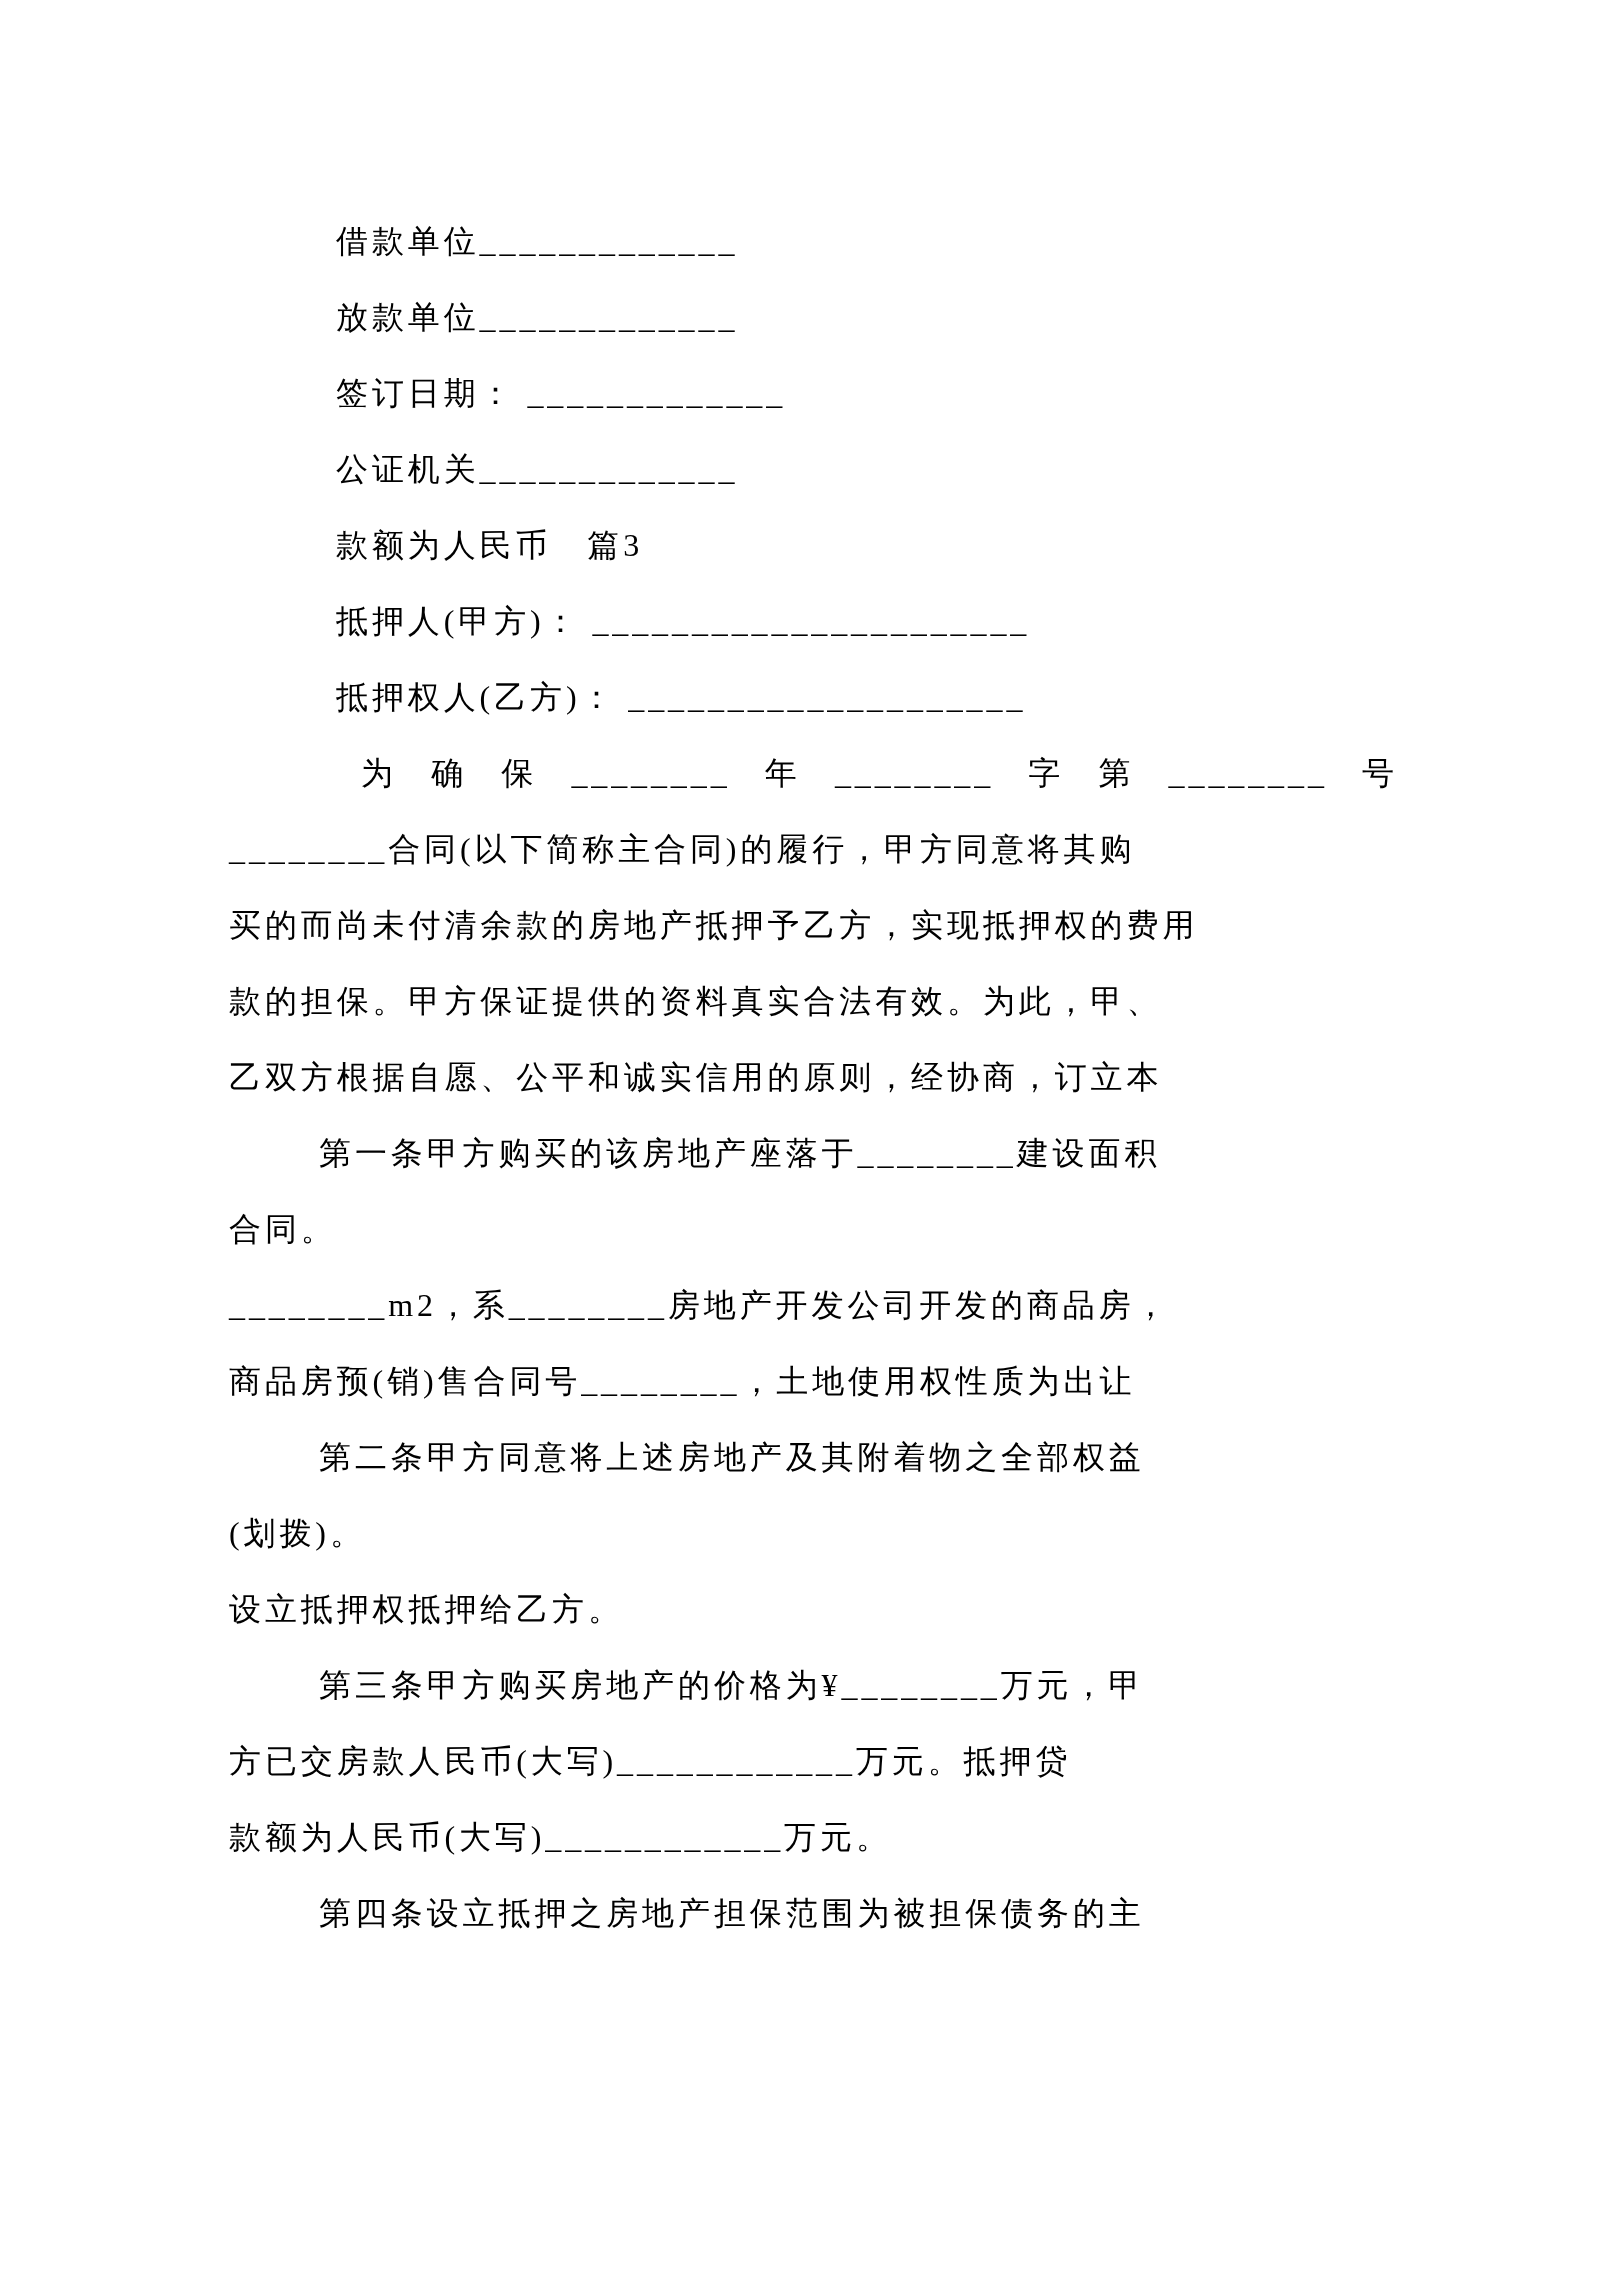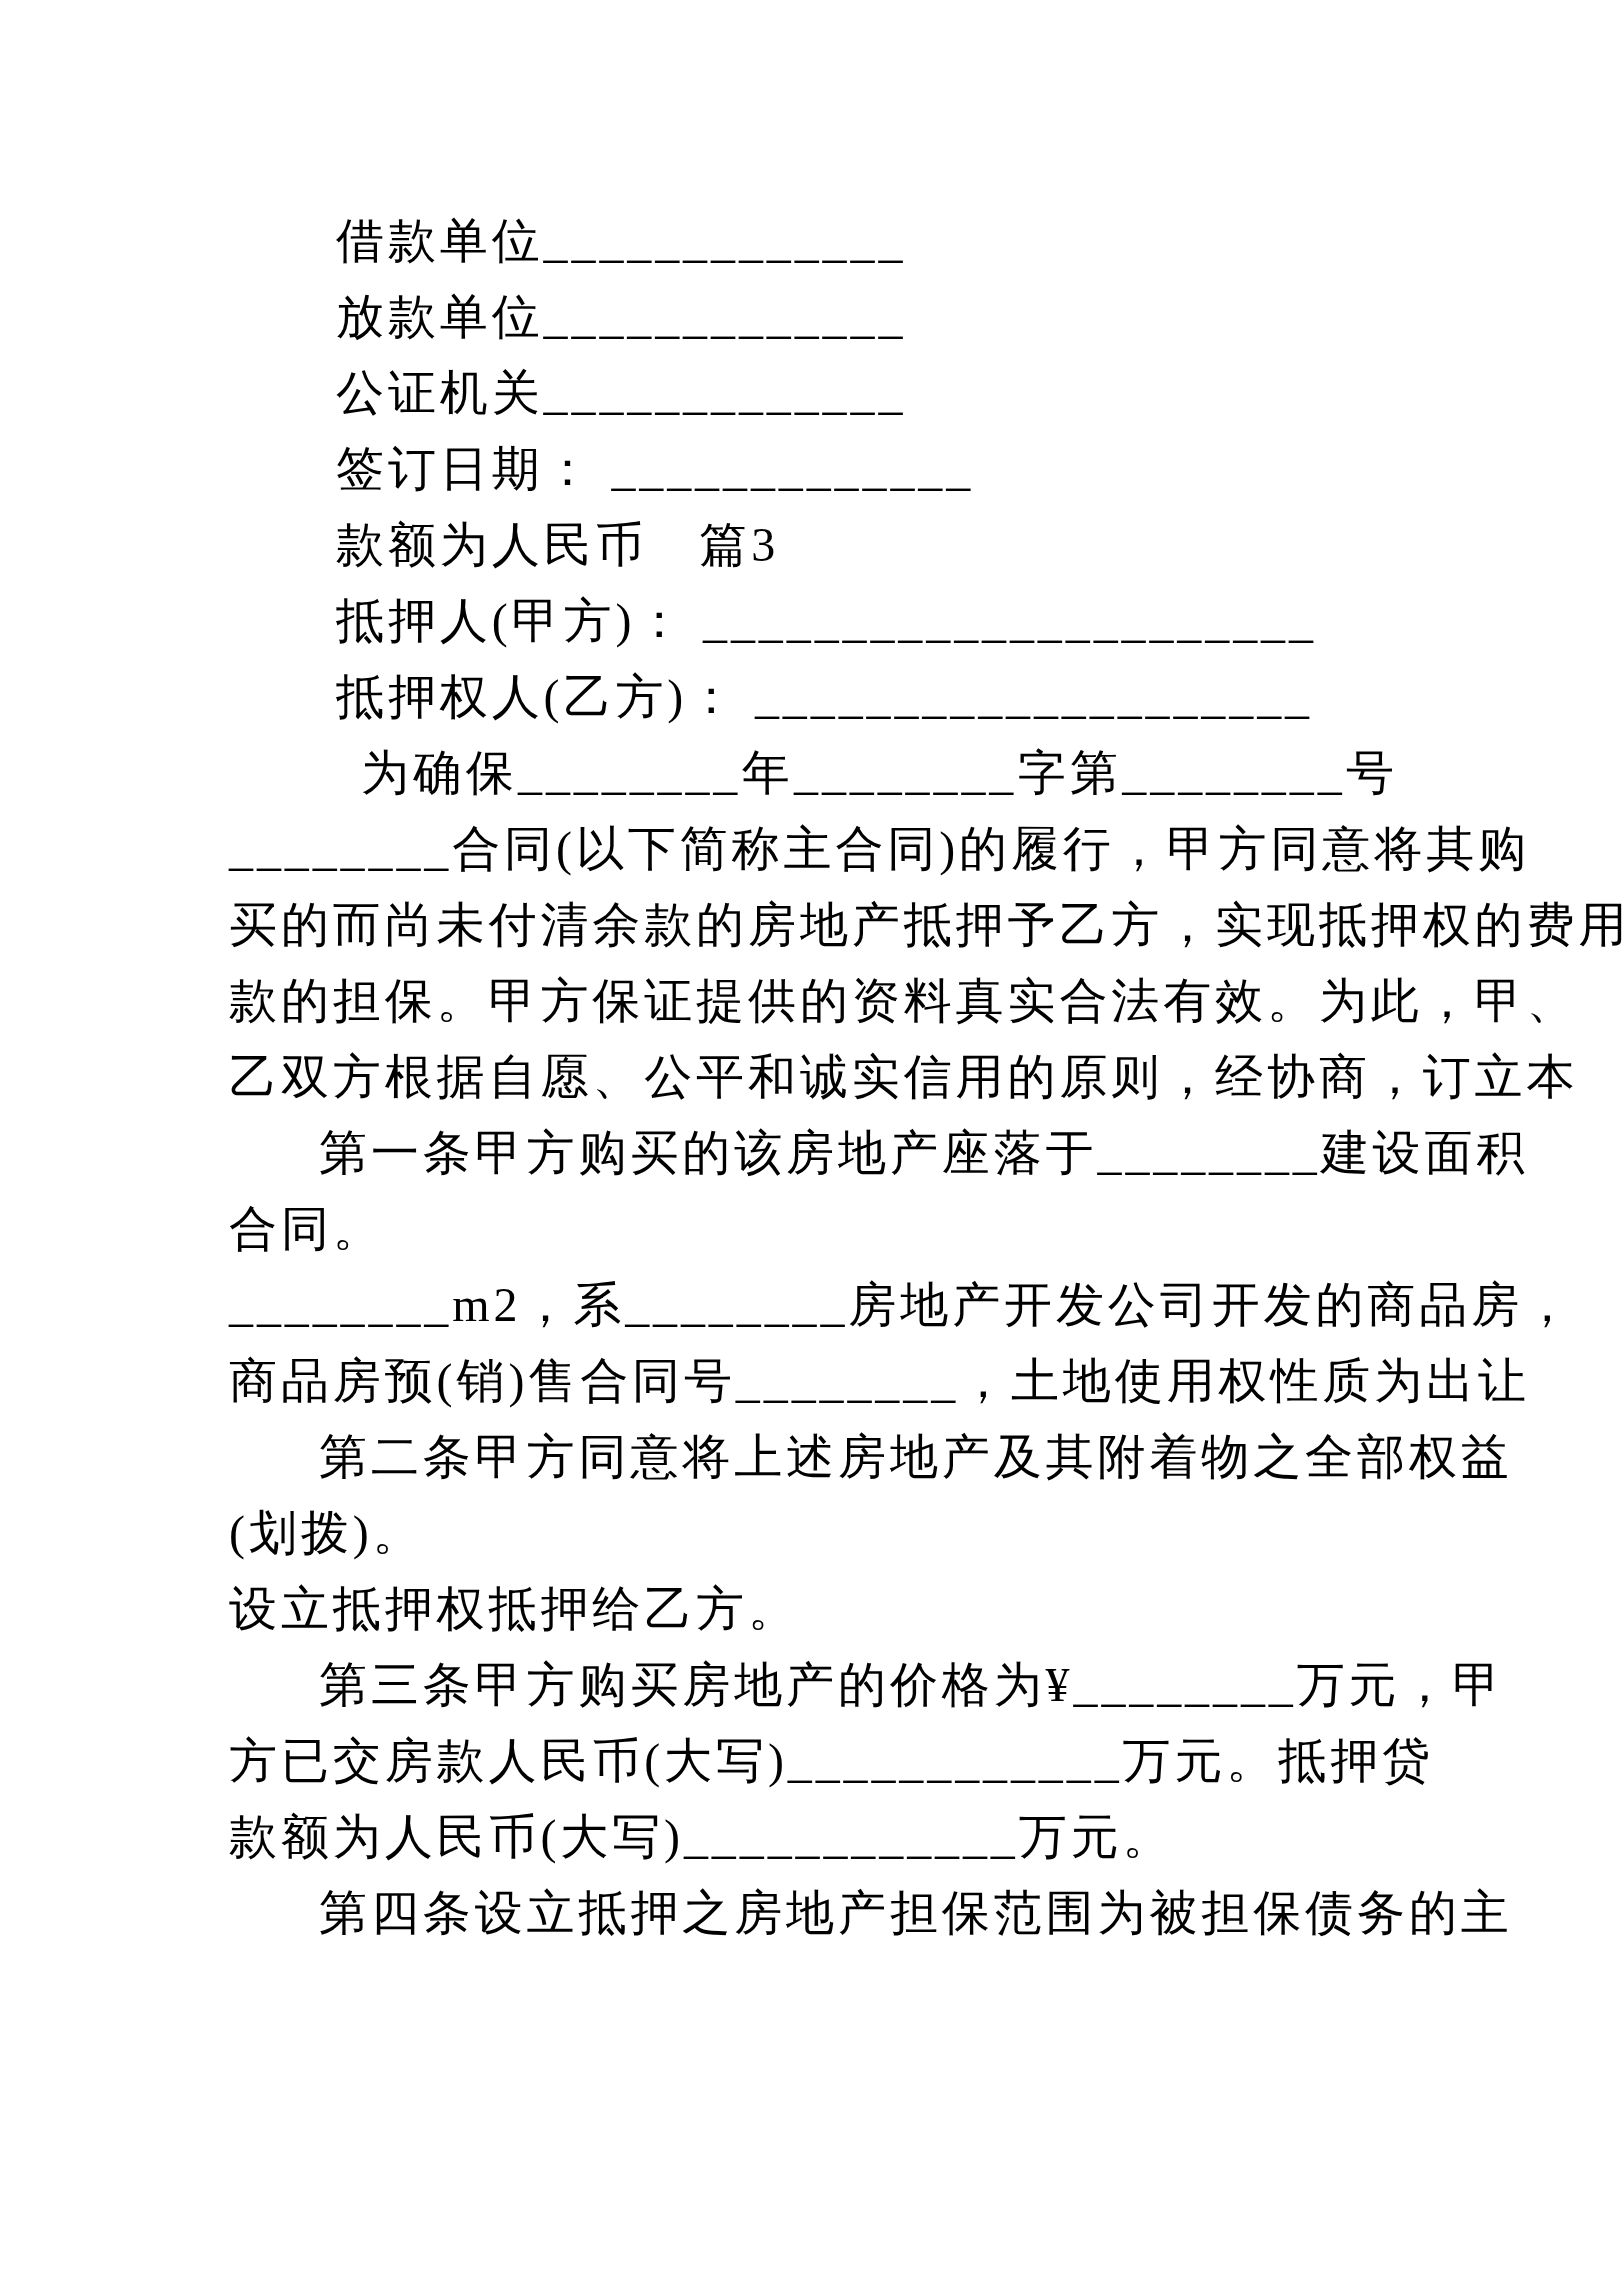--- a/index.html
+++ b/index.html
@@ -14,21 +14,21 @@
     background: #ffffff;
     color: #000000;
     font-family: "Liberation Serif", "DejaVu Serif", serif;
     overflow: hidden;
   }
   .text-block {
     position: absolute;
     left: 229px;
     top: 203px;
     width: 1169px;
-    font-size: 48px;
+    font-size: 32px;
     line-height: 76px;
     letter-spacing: 3.9px;
     font-weight: 400;
   }
   .line {
     white-space: pre;
   }
   
   .label { padding-left: 107px; }
   
@@ -42,22 +42,22 @@
   .spread span { white-space: pre; }
 </style>
 </head>
 <body>
 
 <div class="page">
   <div class="text-block">
 
     <div class="line label">借款单位_____________</div>
     <div class="line label">放款单位_____________</div>
+    <div class="line label">签订日期： _____________</div>
     <div class="line label">公证机关_____________</div>
-    <div class="line label">签订日期： _____________</div>
     <div class="line label">款额为人民币　篇3</div>
     <div class="line label">抵押人(甲方)： ______________________</div>
     <div class="line label">抵押权人(乙方)： ____________________</div>
 
     <div class="line spread">
       <span>为</span>
       <span>确</span>
       <span>保</span>
       <span>________</span>
       <span>年</span>

